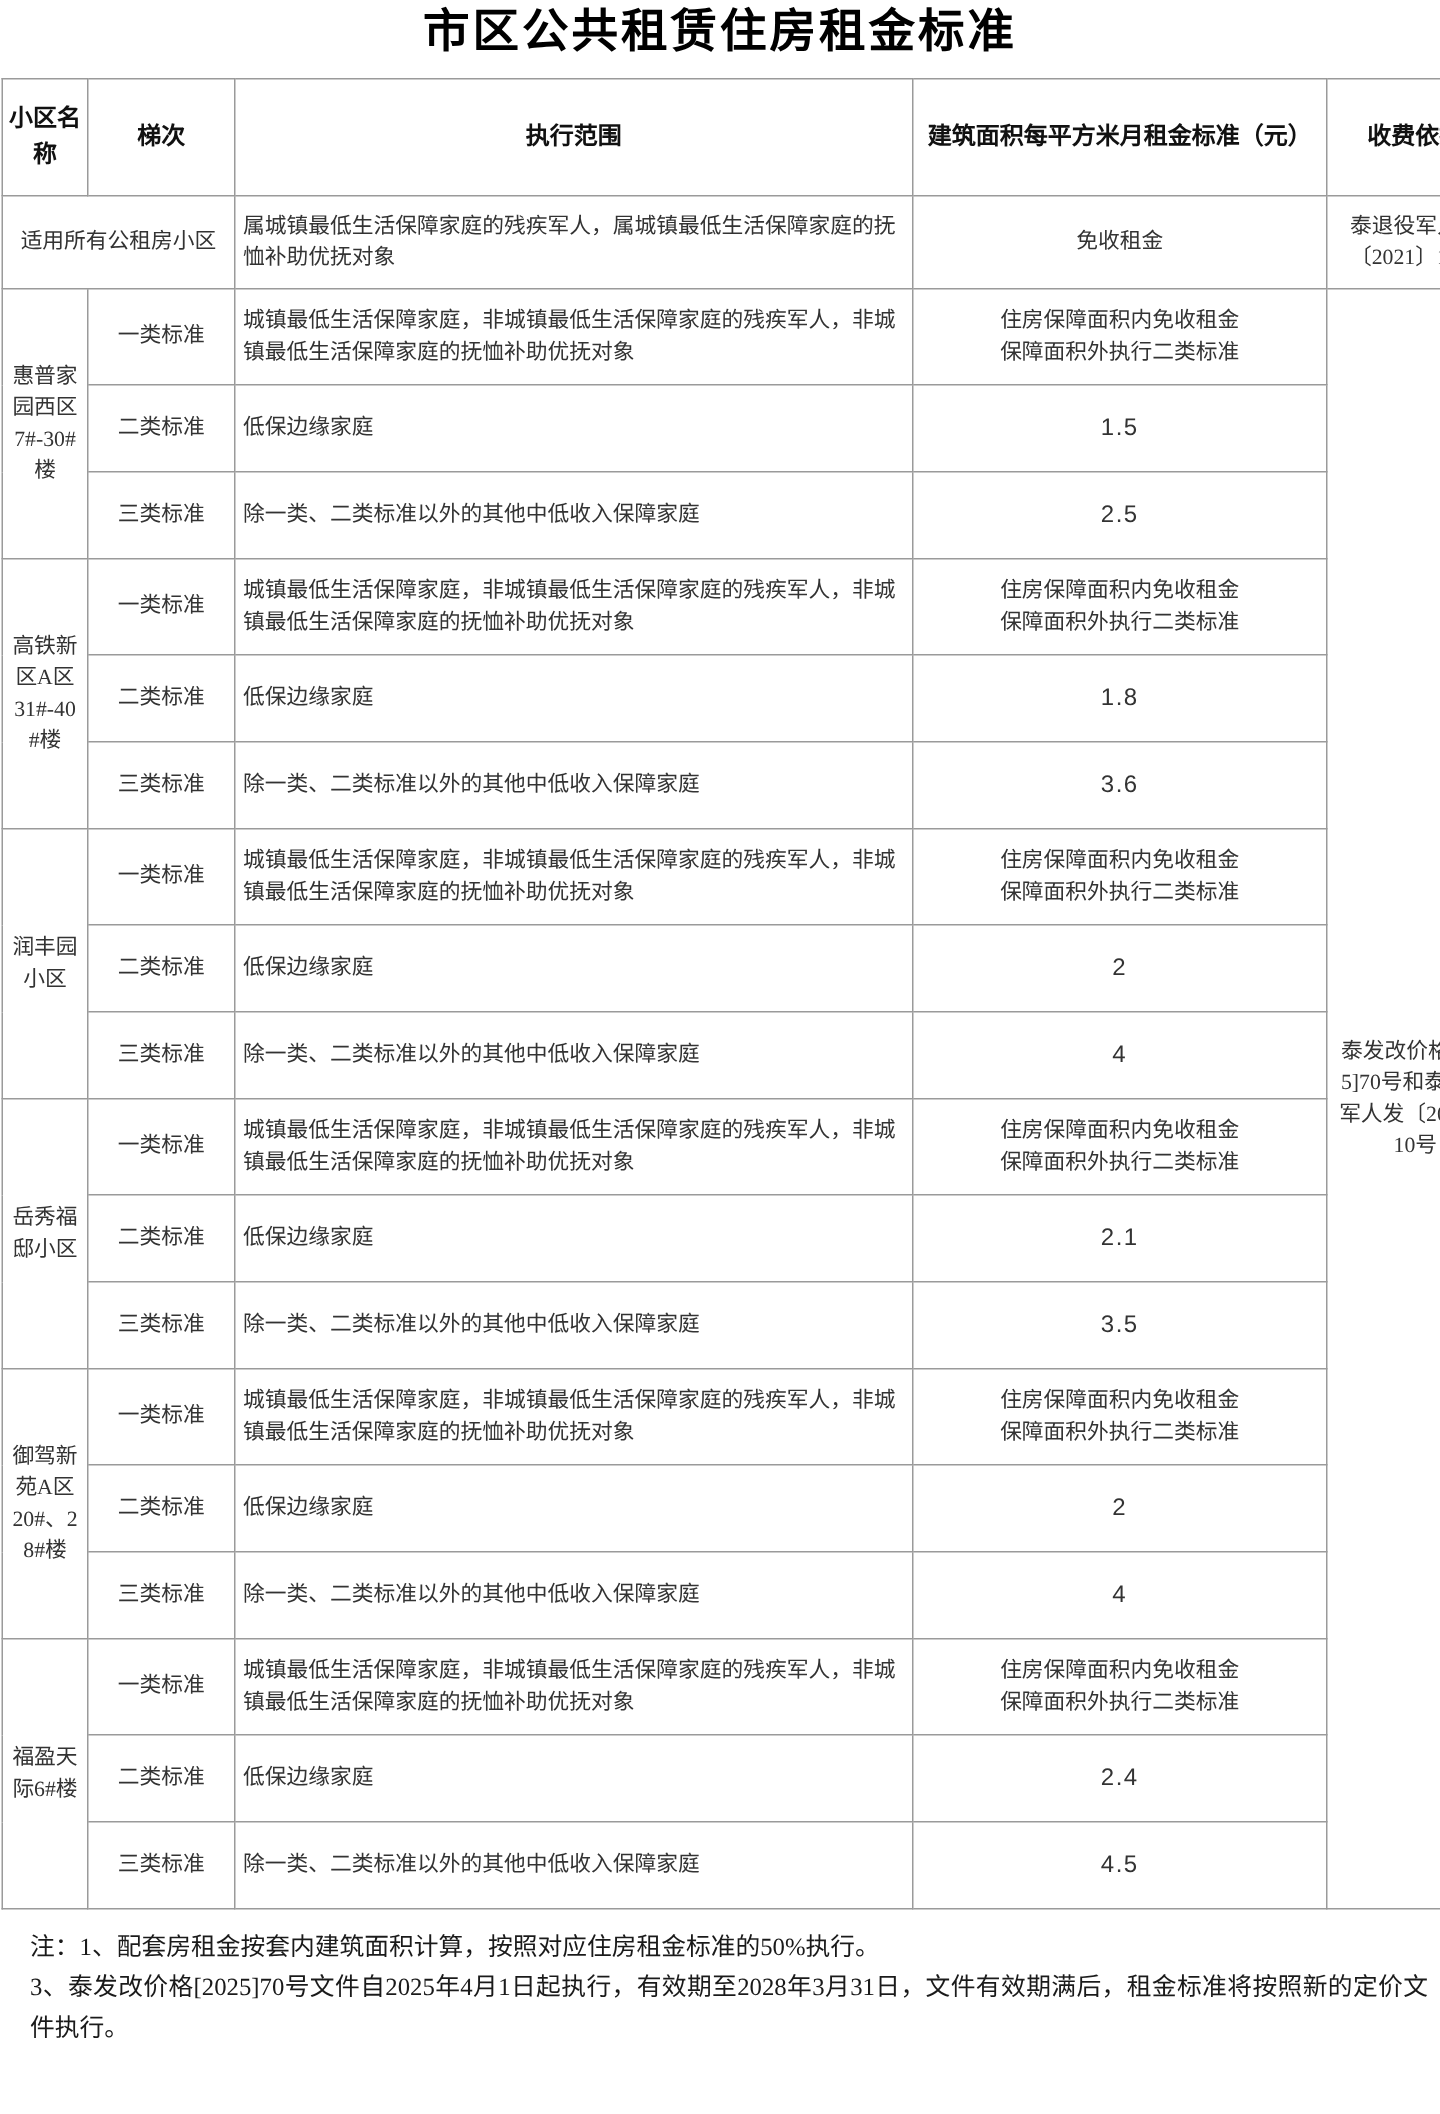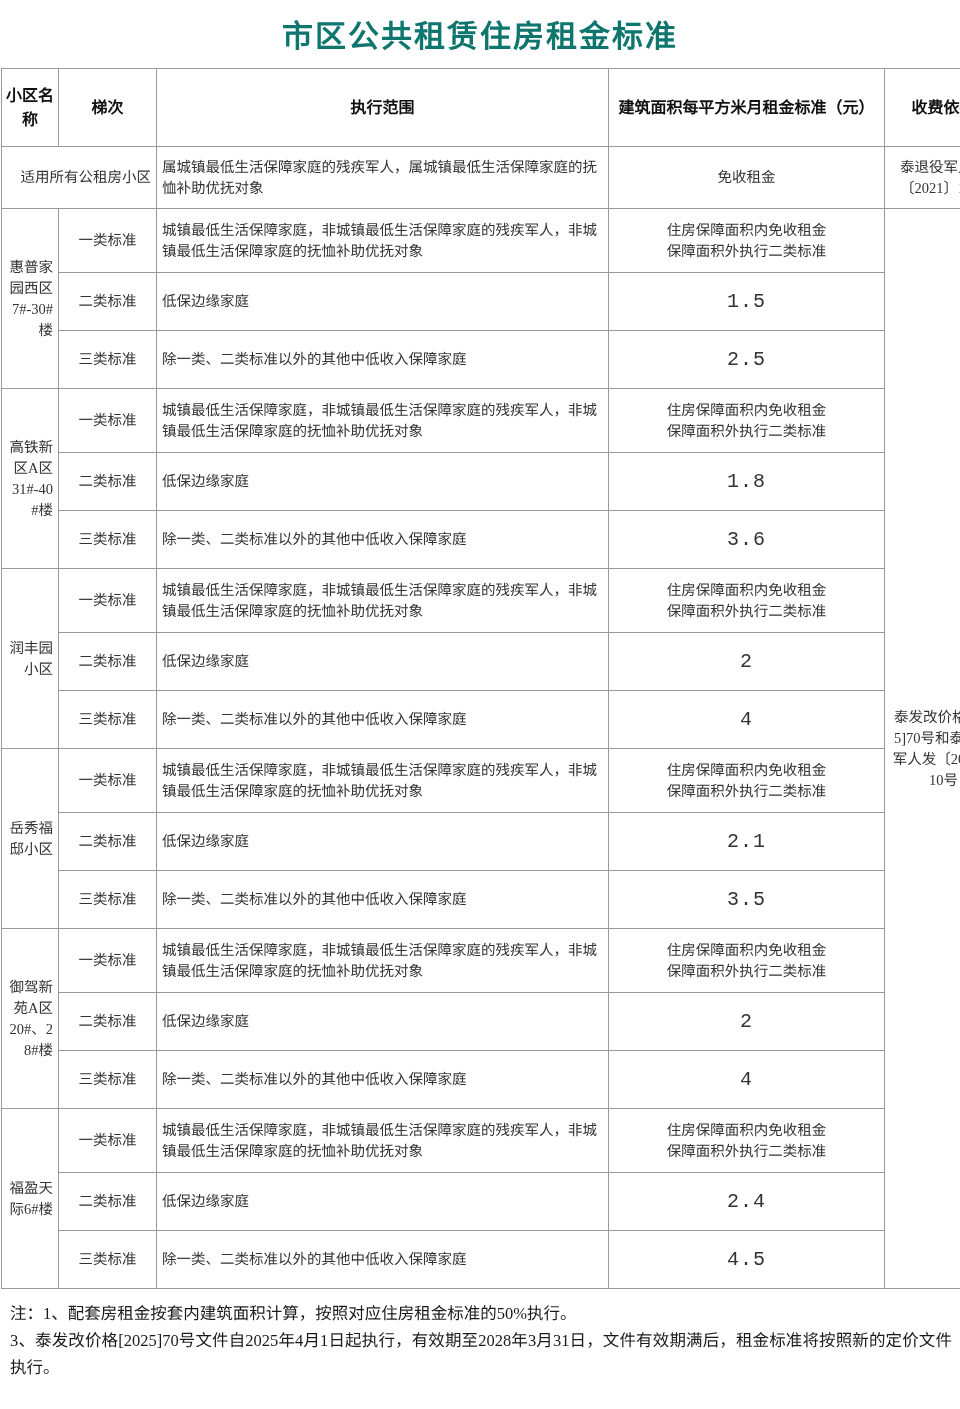--- a/index.html
+++ b/index.html
@@ -21,22 +21,22 @@
     background: #fff;
   }
 
   
   .doc-title {
     text-align: center;
     font-size: 31px;
     font-weight: 700;
     letter-spacing: 2px;
     line-height: 1.1;
-    padding: 20px 0 14px 0;
-    color: #0f766e;
+    padding: 4px 0 14px 0;
+    color: #000000;
     font-family: "Liberation Serif", "DejaVu Serif", serif;
   }
 
   
   table.rent-table {
     border-collapse: collapse;
     width: 958px;
     margin: 0 1px;
     table-layout: fixed;
     padding-left: 32px;
@@ -59,21 +59,21 @@
     height: 78px;
     padding: 6px 4px;
   }
   .col-name   { width: 57px; }
   .col-tier   { width: 98px; }
   .col-scope  { width: 452px; }
   .col-price  { width: 276px; }
   .col-basis  { width: 118px; }
 
   td.cell-name {
-    text-align: right;
+    text-align: center;
     font-size: 14.5px;
     line-height: 1.5;
     padding: 3px 2px;
     word-break: break-all;
   }
   td.cell-tier {
     text-align: center;
     font-size: 14.5px;
     white-space: nowrap;
   }
@@ -83,41 +83,41 @@
     padding-right: 6px;
     font-size: 15px;
     line-height: 1.5;
   }
   td.cell-price {
     text-align: center;
     font-size: 15px;
     line-height: 1.5;
   }
   td.cell-price.num {
-    font-family: Liberation Mono, monospace;
+    font-family: Liberation Sans, sans-serif;
     letter-spacing: 1px;
-    font-size: 20px;
+    font-size: 16px;
   }
   td.cell-basis {
     text-align: center;
     font-size: 14.5px;
     line-height: 1.62;
     padding: 4px 3px;
     word-break: break-all;
   }
   tr.row-tier1 > td { height: 64px; }
   tr.row-tier2 > td { height: 58px; }
   tr.row-tier3 > td { height: 58px; }
   tr.row-universal > td { height: 62px; }
 
   .price-lines span { display: block; }
 
   
   .notes {
-    padding: 12px 8px 10px 10px;
+    padding: 12px 8px 10px 20px;
     font-size: 16.5px;
     line-height: 1.62;
     color: #1a1a1a;
   }
   .notes .note-line {
     display: block;
     text-align: justify;
   }
 </style>
 </head>

